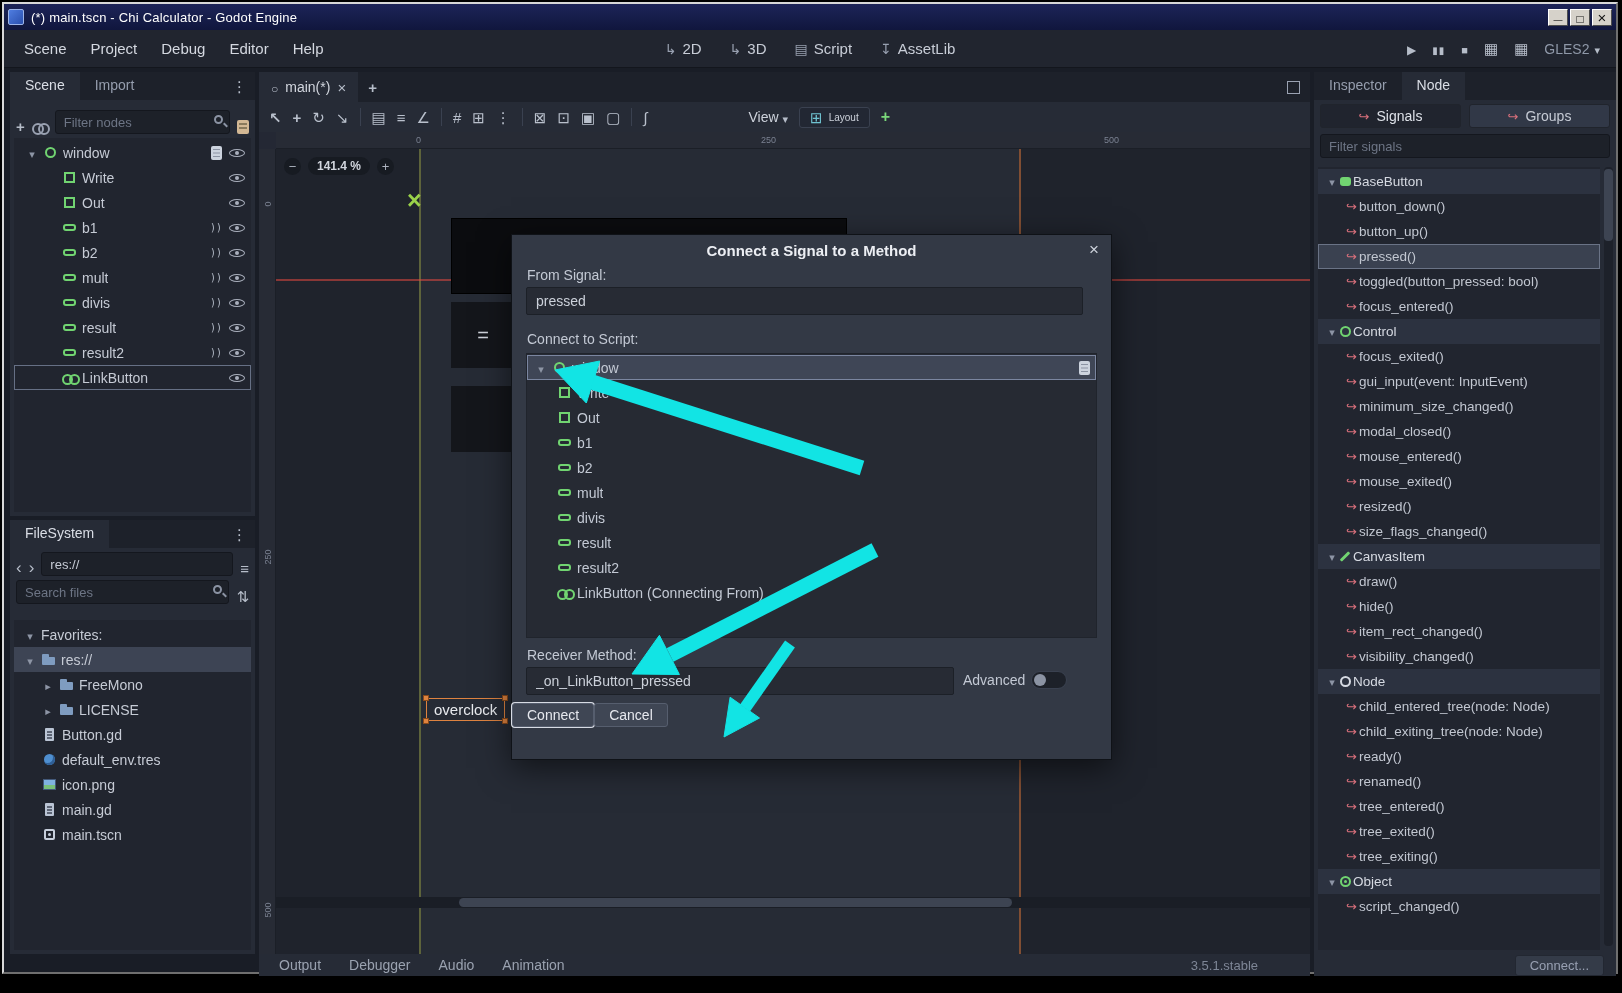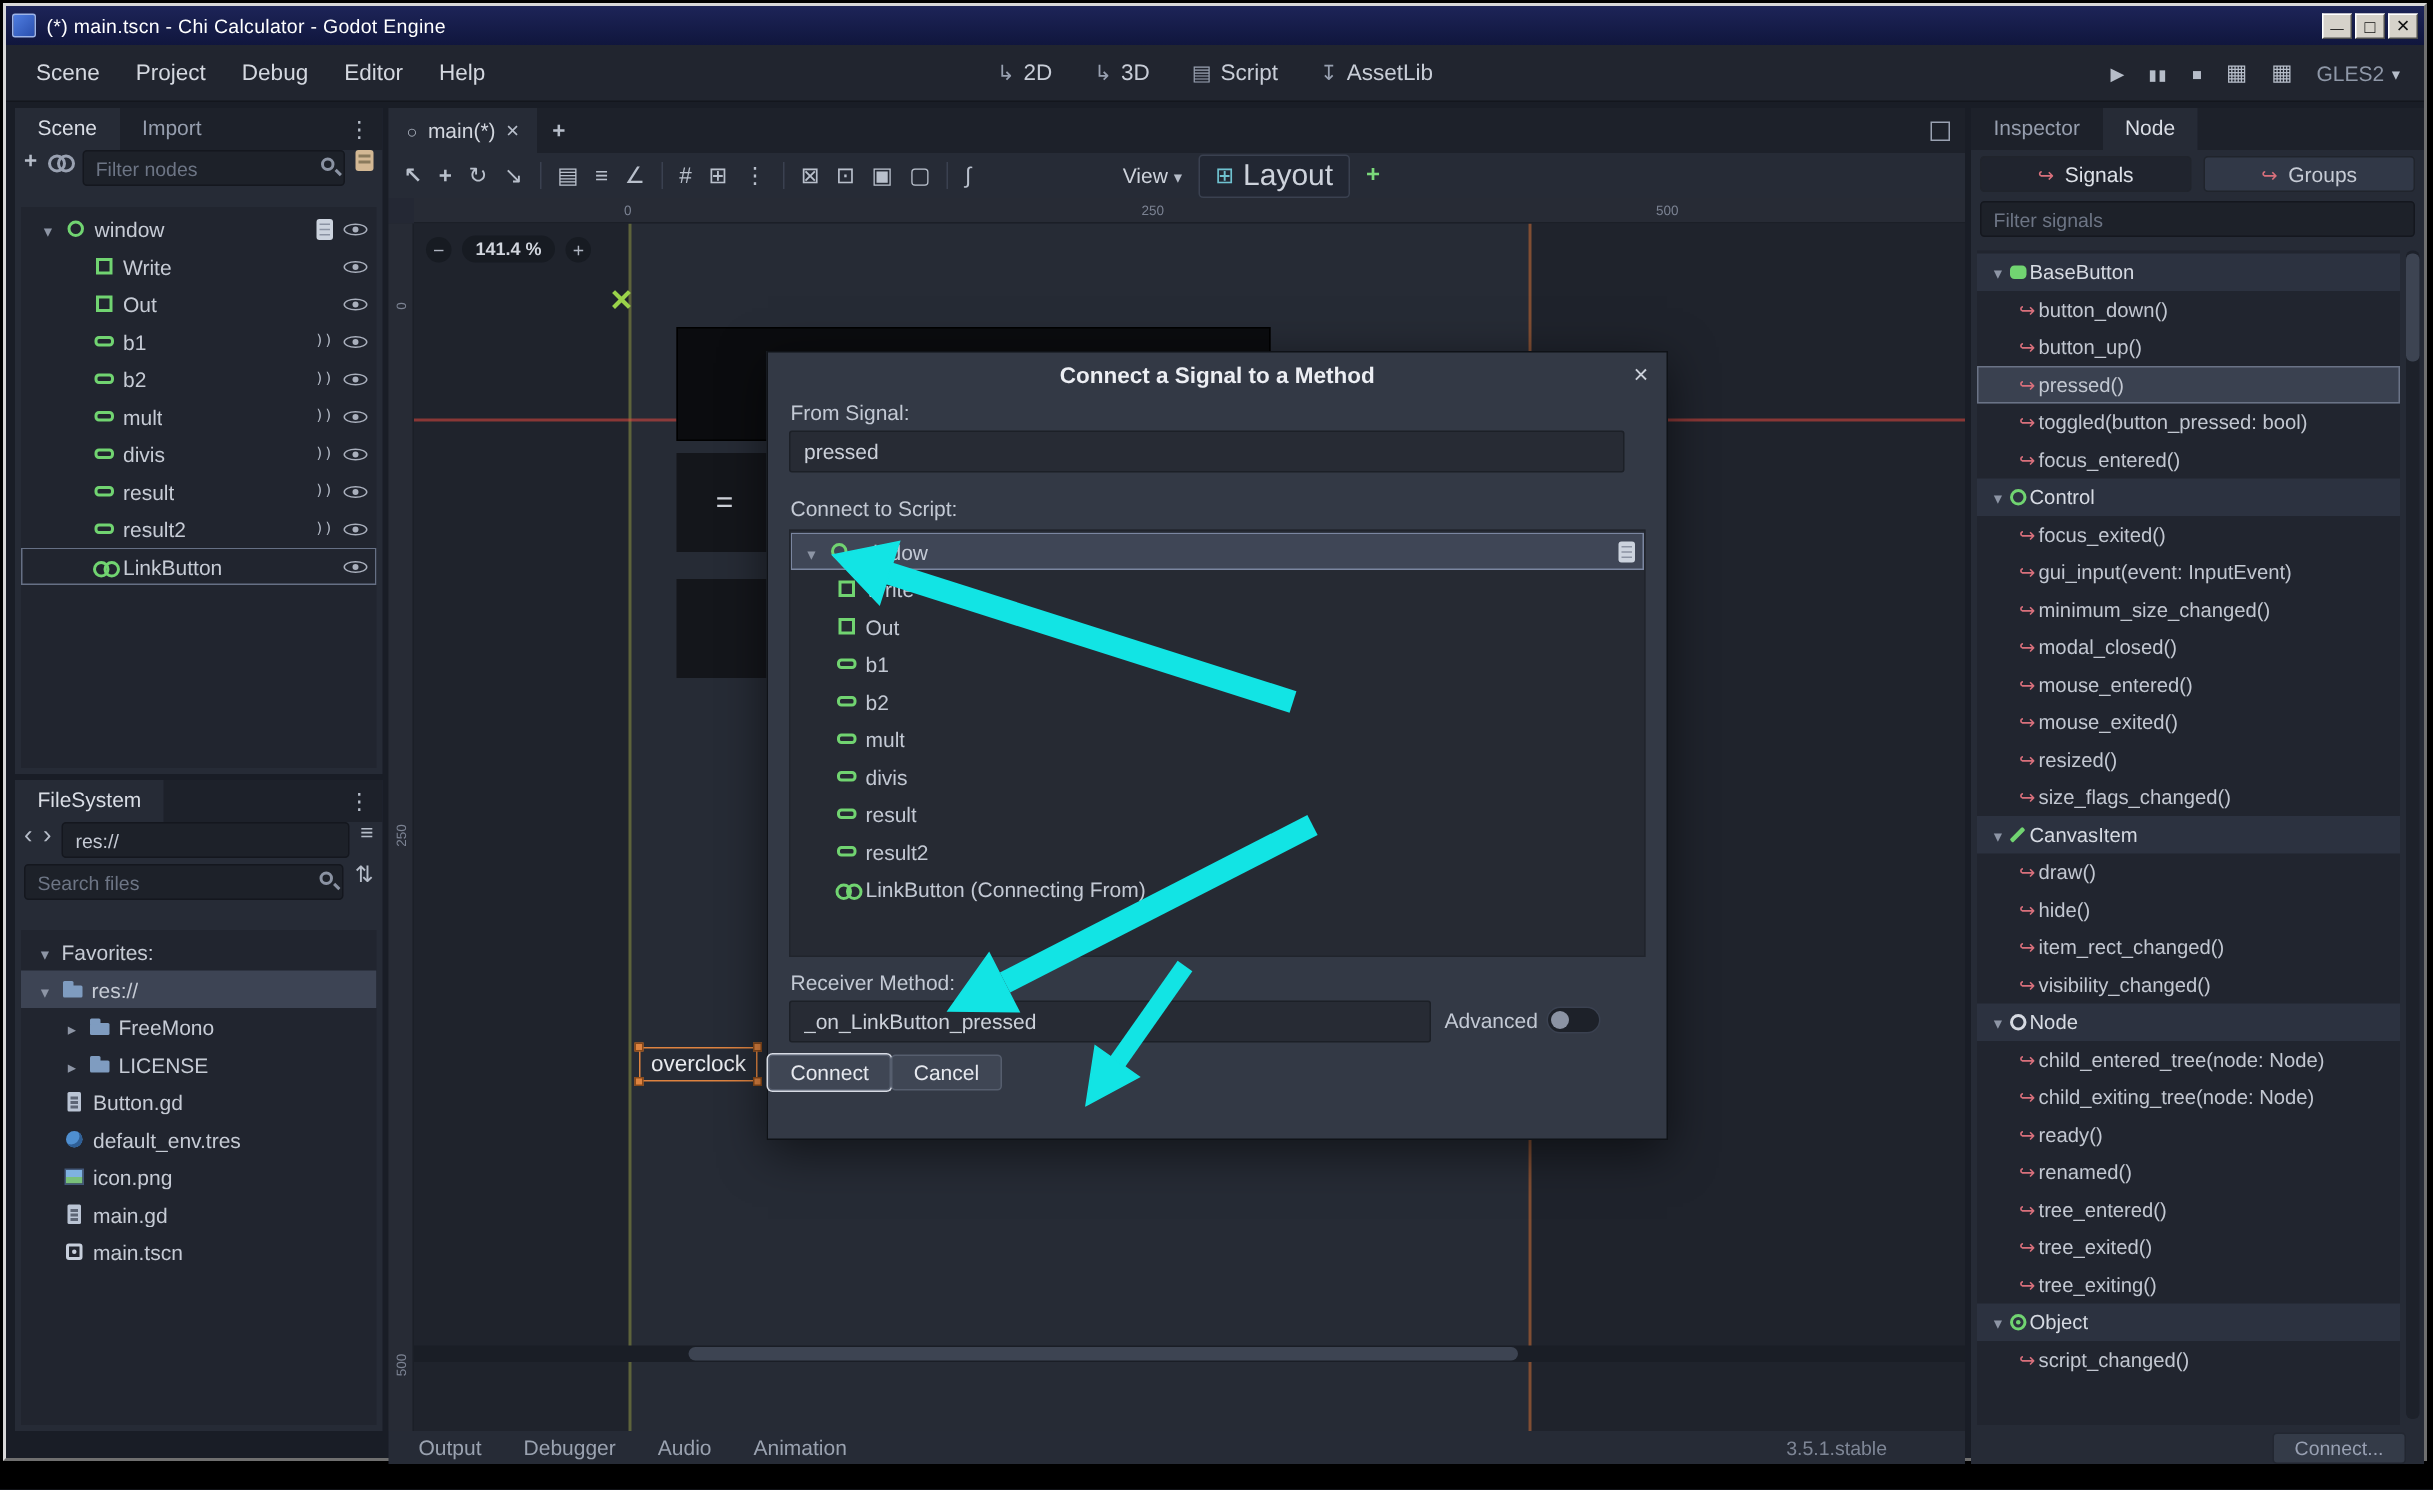--- a/index.html
+++ b/index.html
@@ -41,21 +41,21 @@
   .ws-glyph{color:#98a0b0;font-size:14px}
   .rightctl{margin-left:auto;display:flex;align-items:center;gap:16px;padding-right:16px}
   .renderer{font-size:14px;color:#8f98a8;display:flex;align-items:center;gap:5px}
   
   .dock{position:absolute;background:#262b36}
   .tabstrip{display:flex;height:28px;background:#1d212a;align-items:stretch}
   .tabs{display:flex}
   .tab{padding:5px 15px;font-size:14px;color:#969eae;white-space:nowrap}
   .tab.active{background:#262b36;color:#dadee6}
   .strip-right{margin-left:auto;display:flex;align-items:center;padding-right:8px}
-  .dock-toolbar{display:flex;align-items:flex-start;gap:7px;height:34px;padding:0 6px}
+  .dock-toolbar{display:flex;align-items:flex-end;gap:7px;height:34px;padding:0 6px}
   .search-wrap{flex:1;position:relative}
   .search-wrap input{width:100%;height:24px;background:#1d2129;border:1px solid #14171e;border-radius:3px;
       color:#c6cbd5;font-size:13px;padding:0 24px 0 8px;font-family:inherit;outline:none}
   .search-wrap input::placeholder{color:#6d7585}
   .mag{position:absolute;right:7px;top:5px;width:9px;height:9px;border:2px solid #8b93a3;border-radius:50%}
   .mag::after{content:"";position:absolute;left:7px;top:7px;width:5px;height:2px;background:#8b93a3;transform:rotate(45deg)}
   .chain{position:relative;width:16px;height:14px}
   .chain::before,.chain::after{content:"";position:absolute;top:3px;width:8px;height:8px;border:2px solid #9aa2b2;border-radius:50%}
   .chain::before{left:0}.chain::after{left:6px}
   .page-icon{width:12px;height:14px;background:#d3b894;border-radius:2px;position:relative}
@@ -122,21 +122,21 @@
   .icn-ruler::before{content:"∠"}
   .icn-snap::before{content:"#"}
   .icn-grid::before{content:"⊞"}
   .icn-lock::before{content:"⊠"}
   .icn-unlock::before{content:"⊡"}
   .icn-group::before{content:"▣"}
   .icn-ungroup::before{content:"▢"}
   .icn-bone::before{content:"∫"}
   .view-btn{margin-left:90px;font-size:14px;color:#cdd2db;display:flex;align-items:center;gap:4px}
   .layout-btn{display:flex;align-items:center;gap:6px;background:#222733;border:1px solid #3a4150;border-radius:3px;
-              padding:2px 10px;font-size:20px;color:#cdd2db}
+              padding:2px 10px;font-size:10px;color:#cdd2db}
   .layout-grid{color:#6fc2d0}
   .anchor-icn{color:#7bd97b;font-weight:bold;font-size:16px}
   .ruler-corner{position:absolute;left:0;top:60px;width:17px;height:17px;background:#242834}
   .ruler-top{position:absolute;left:17px;top:60px;width:1034px;height:17px;background:#272b35;border-bottom:1px solid #1b1f27}
   .ruler-top span{position:absolute;top:3px;font-size:9px;color:#7b8292}
   .ruler-left{position:absolute;left:0;top:77px;width:17px;height:805px;background:#272b35;border-right:1px solid #1b1f27}
   .ruler-left span{position:absolute;left:0;width:17px;text-align:center;font-size:9px;color:#7b8292;transform:rotate(-90deg)}
   .canvas{position:absolute;left:17px;top:77px;width:1034px;height:805px;background:#1f232c;overflow:hidden}
   .proj-region{position:absolute;left:143px;top:0;width:600px;height:100%;background:#262b35}
   .hline{position:absolute;left:0;top:130px;width:100%;height:2px;background:rgba(224,72,64,.55)}

